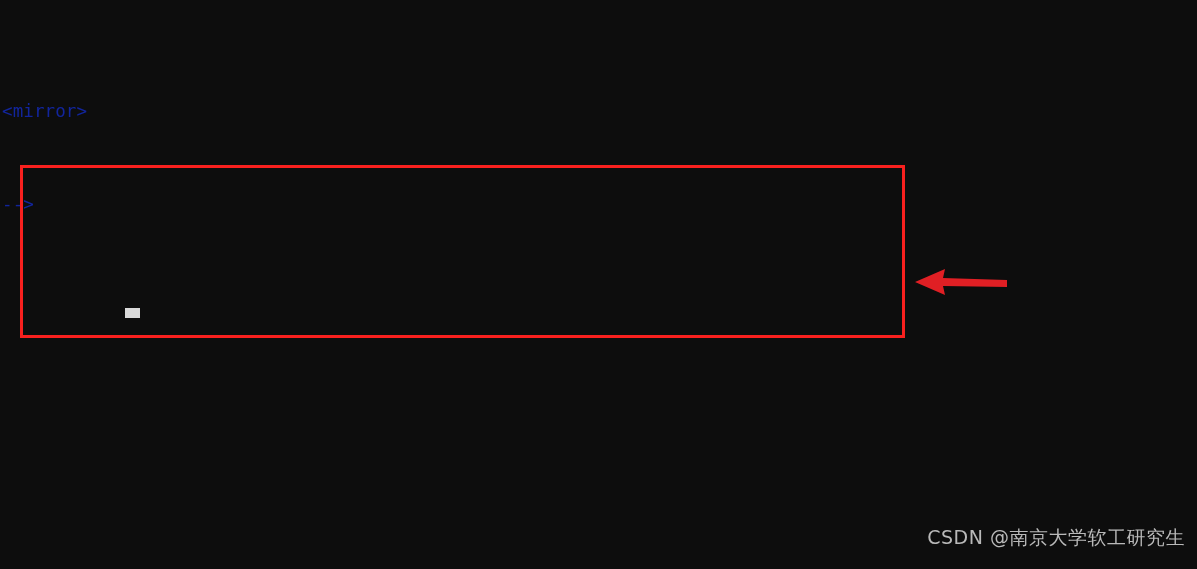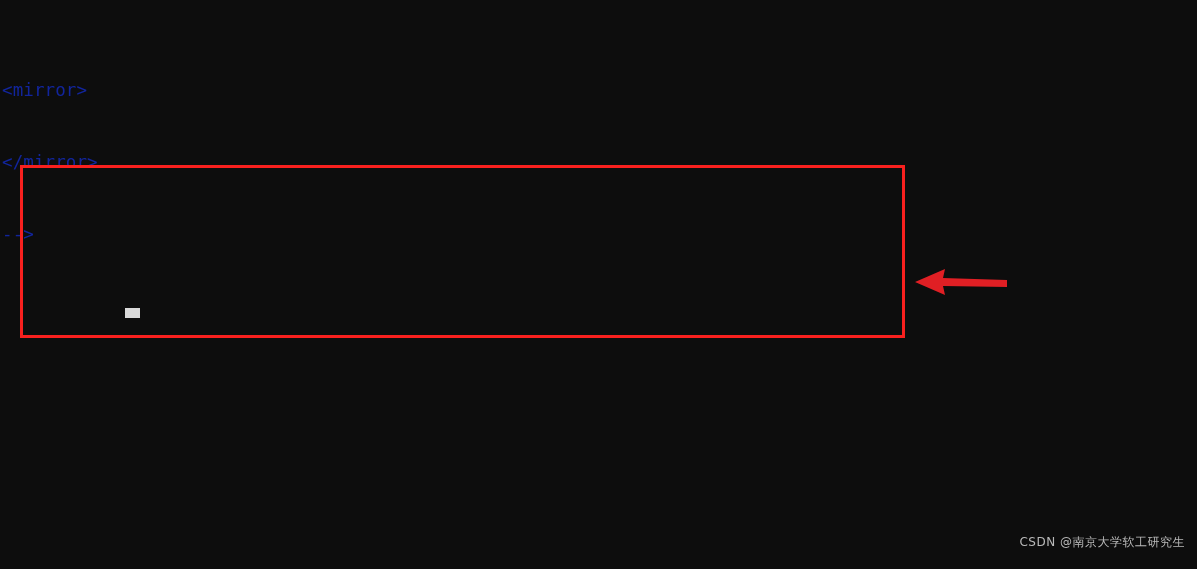--- a/index.html
+++ b/index.html
@@ -21,20 +21,21 @@
     top: -18px;
     width: 1197px;
     font-size: 17.5px;
     line-height: 24px;
     white-space: pre;
     letter-spacing: 0.1px;
   }
   .ln {
     height: 24px;
     padding-left: 2px;
+    margin-top: 21px;
   }
   
   .cmt { color: #12259c; }
 
   
   .highlight-box {
     position: absolute;
     left: 20px;
     top: 165px;
     width: 885px;
@@ -63,35 +64,34 @@
     height: 40px;
   }
 
   
   .watermark {
     position: absolute;
     right: 12px;
     bottom: 18px;
     color: #b9b9b9;
     font-family: "DejaVu Sans", "Liberation Sans", sans-serif;
-    font-size: 12px;
+    font-size: 19px;
     letter-spacing: 0.5px;
     white-space: nowrap;
   }
 </style>
 </head>
 <body>
 
 <div id="screen">
 
   <div class="code-layer">
 
     
     <div class="ln"><span class="cmt">&lt;mirror&gt;</span></div>
-    <div class="ln"><span class="cmt">&lt;/mirror&gt;</span></div>
     <div class="ln"><span class="cmt">--&gt;</span></div>
 
     
     
 
     
     
     
     
     

